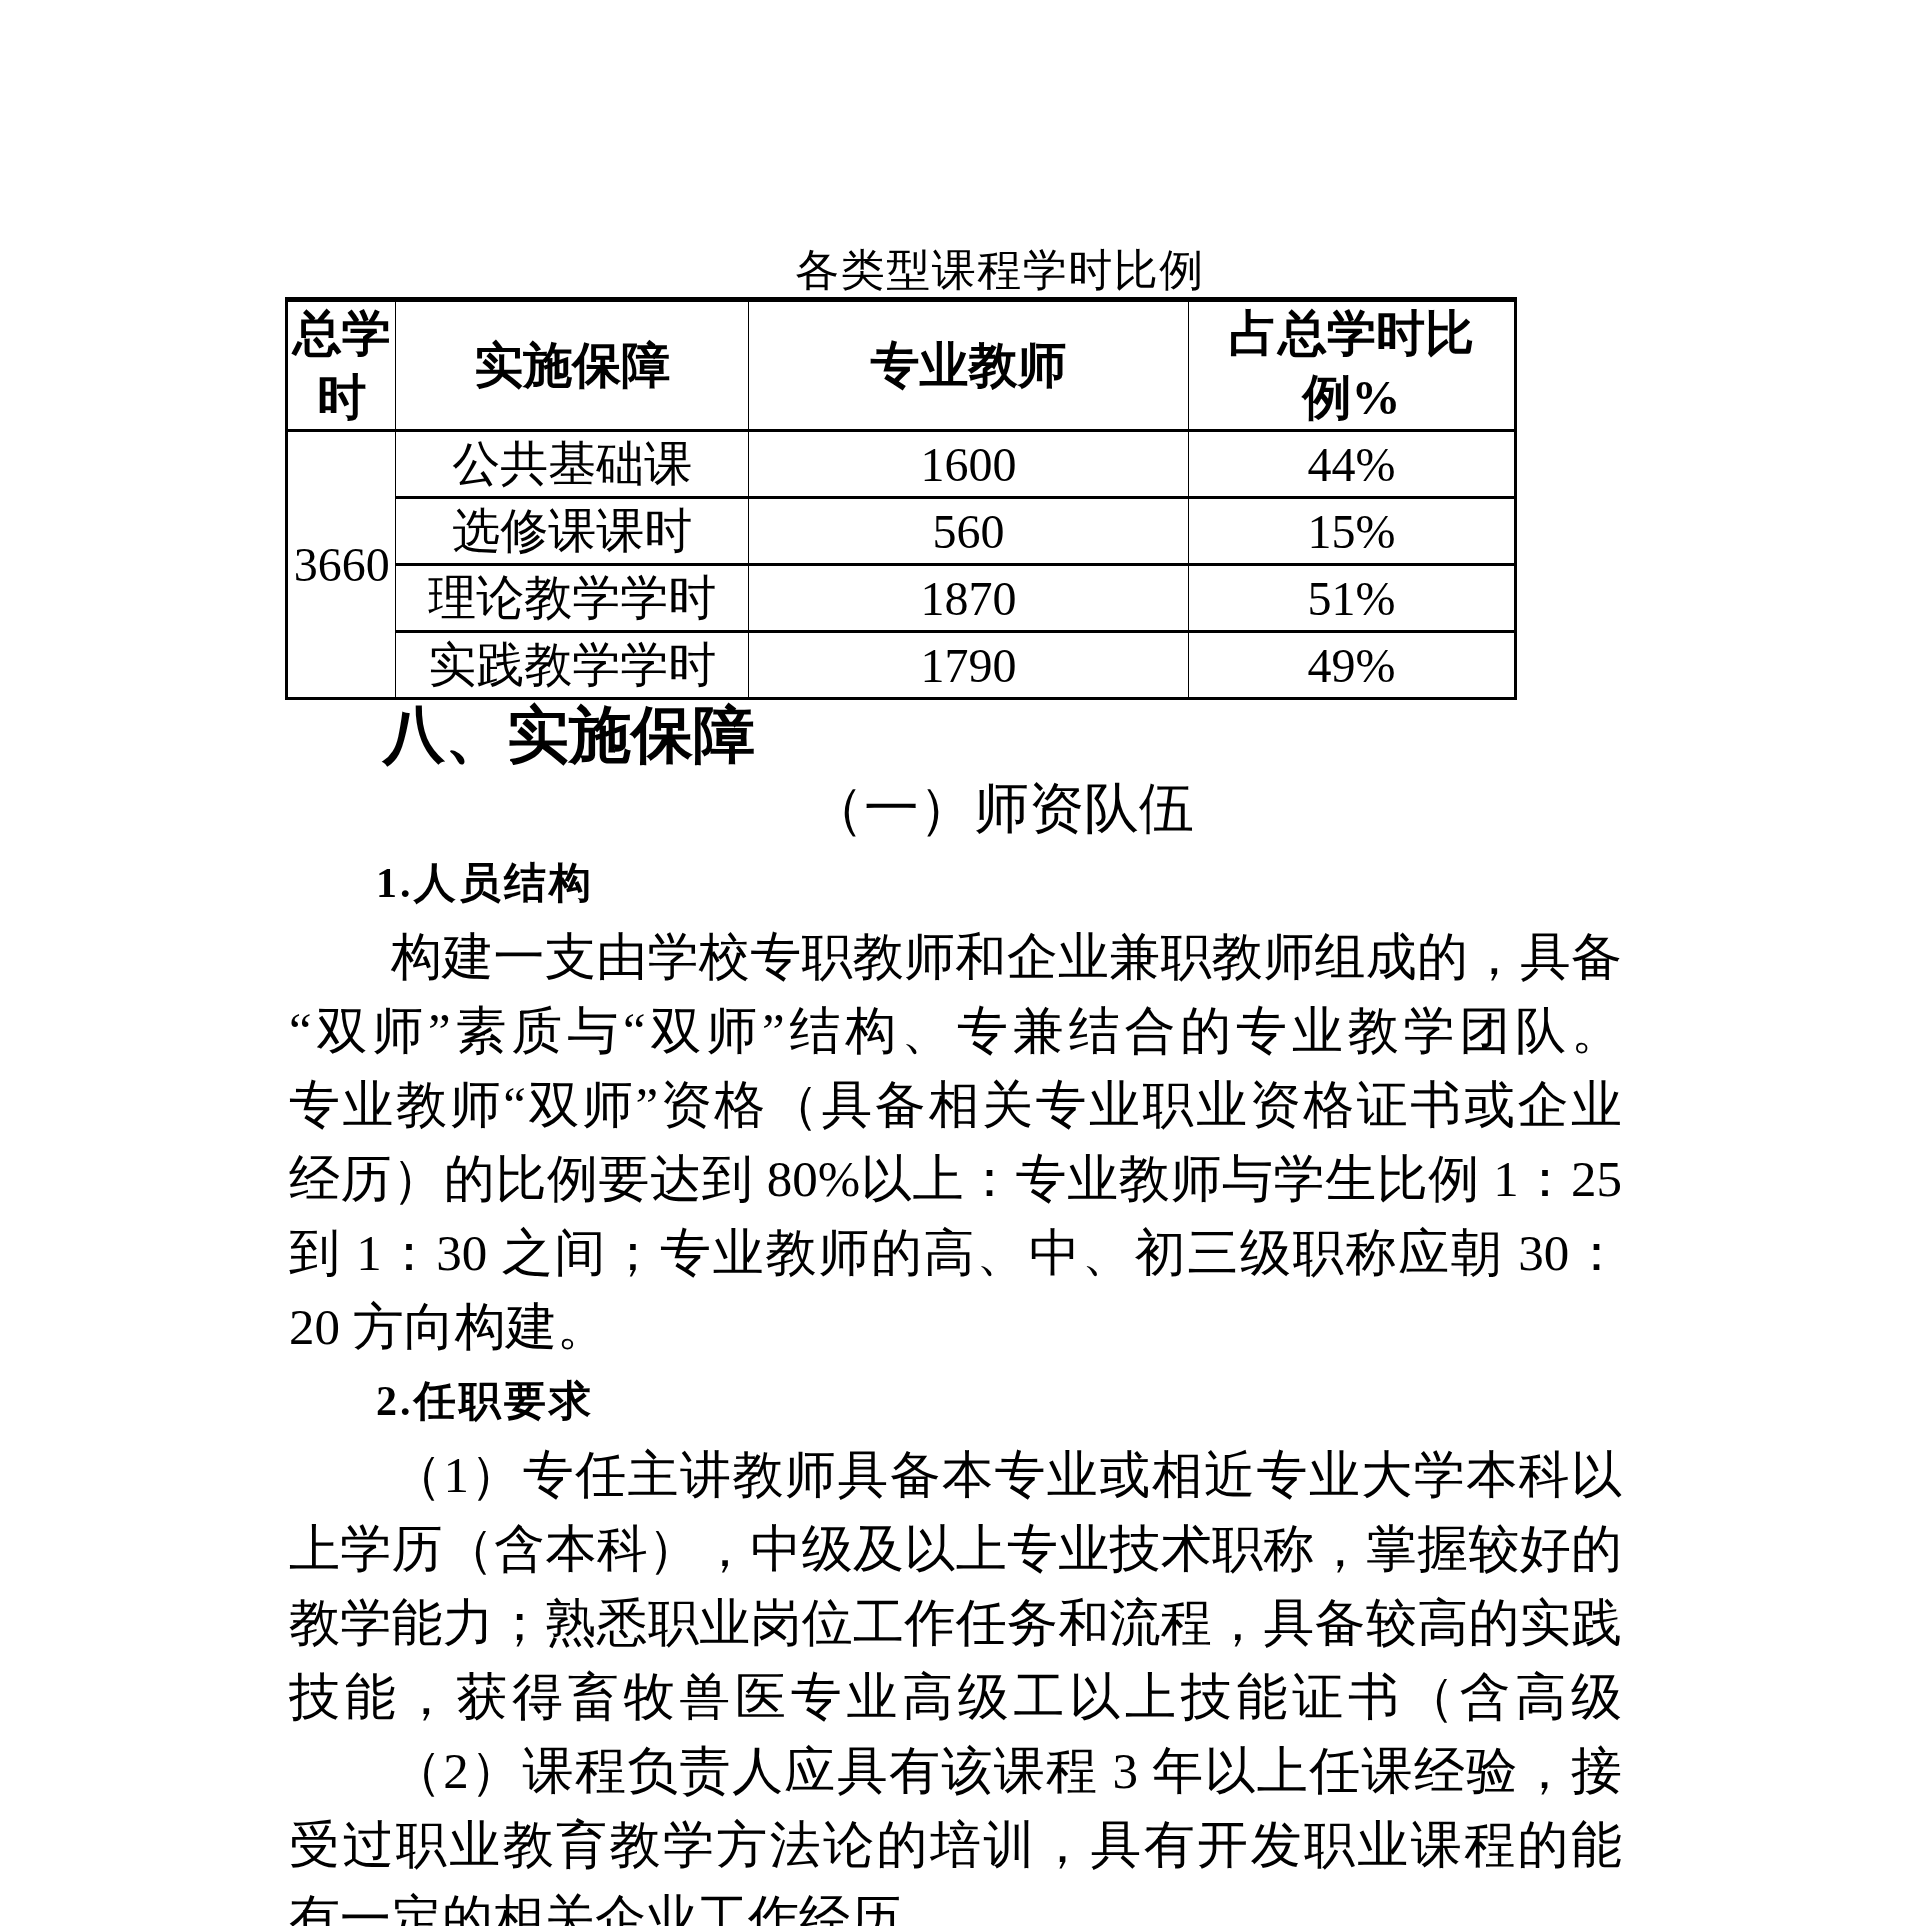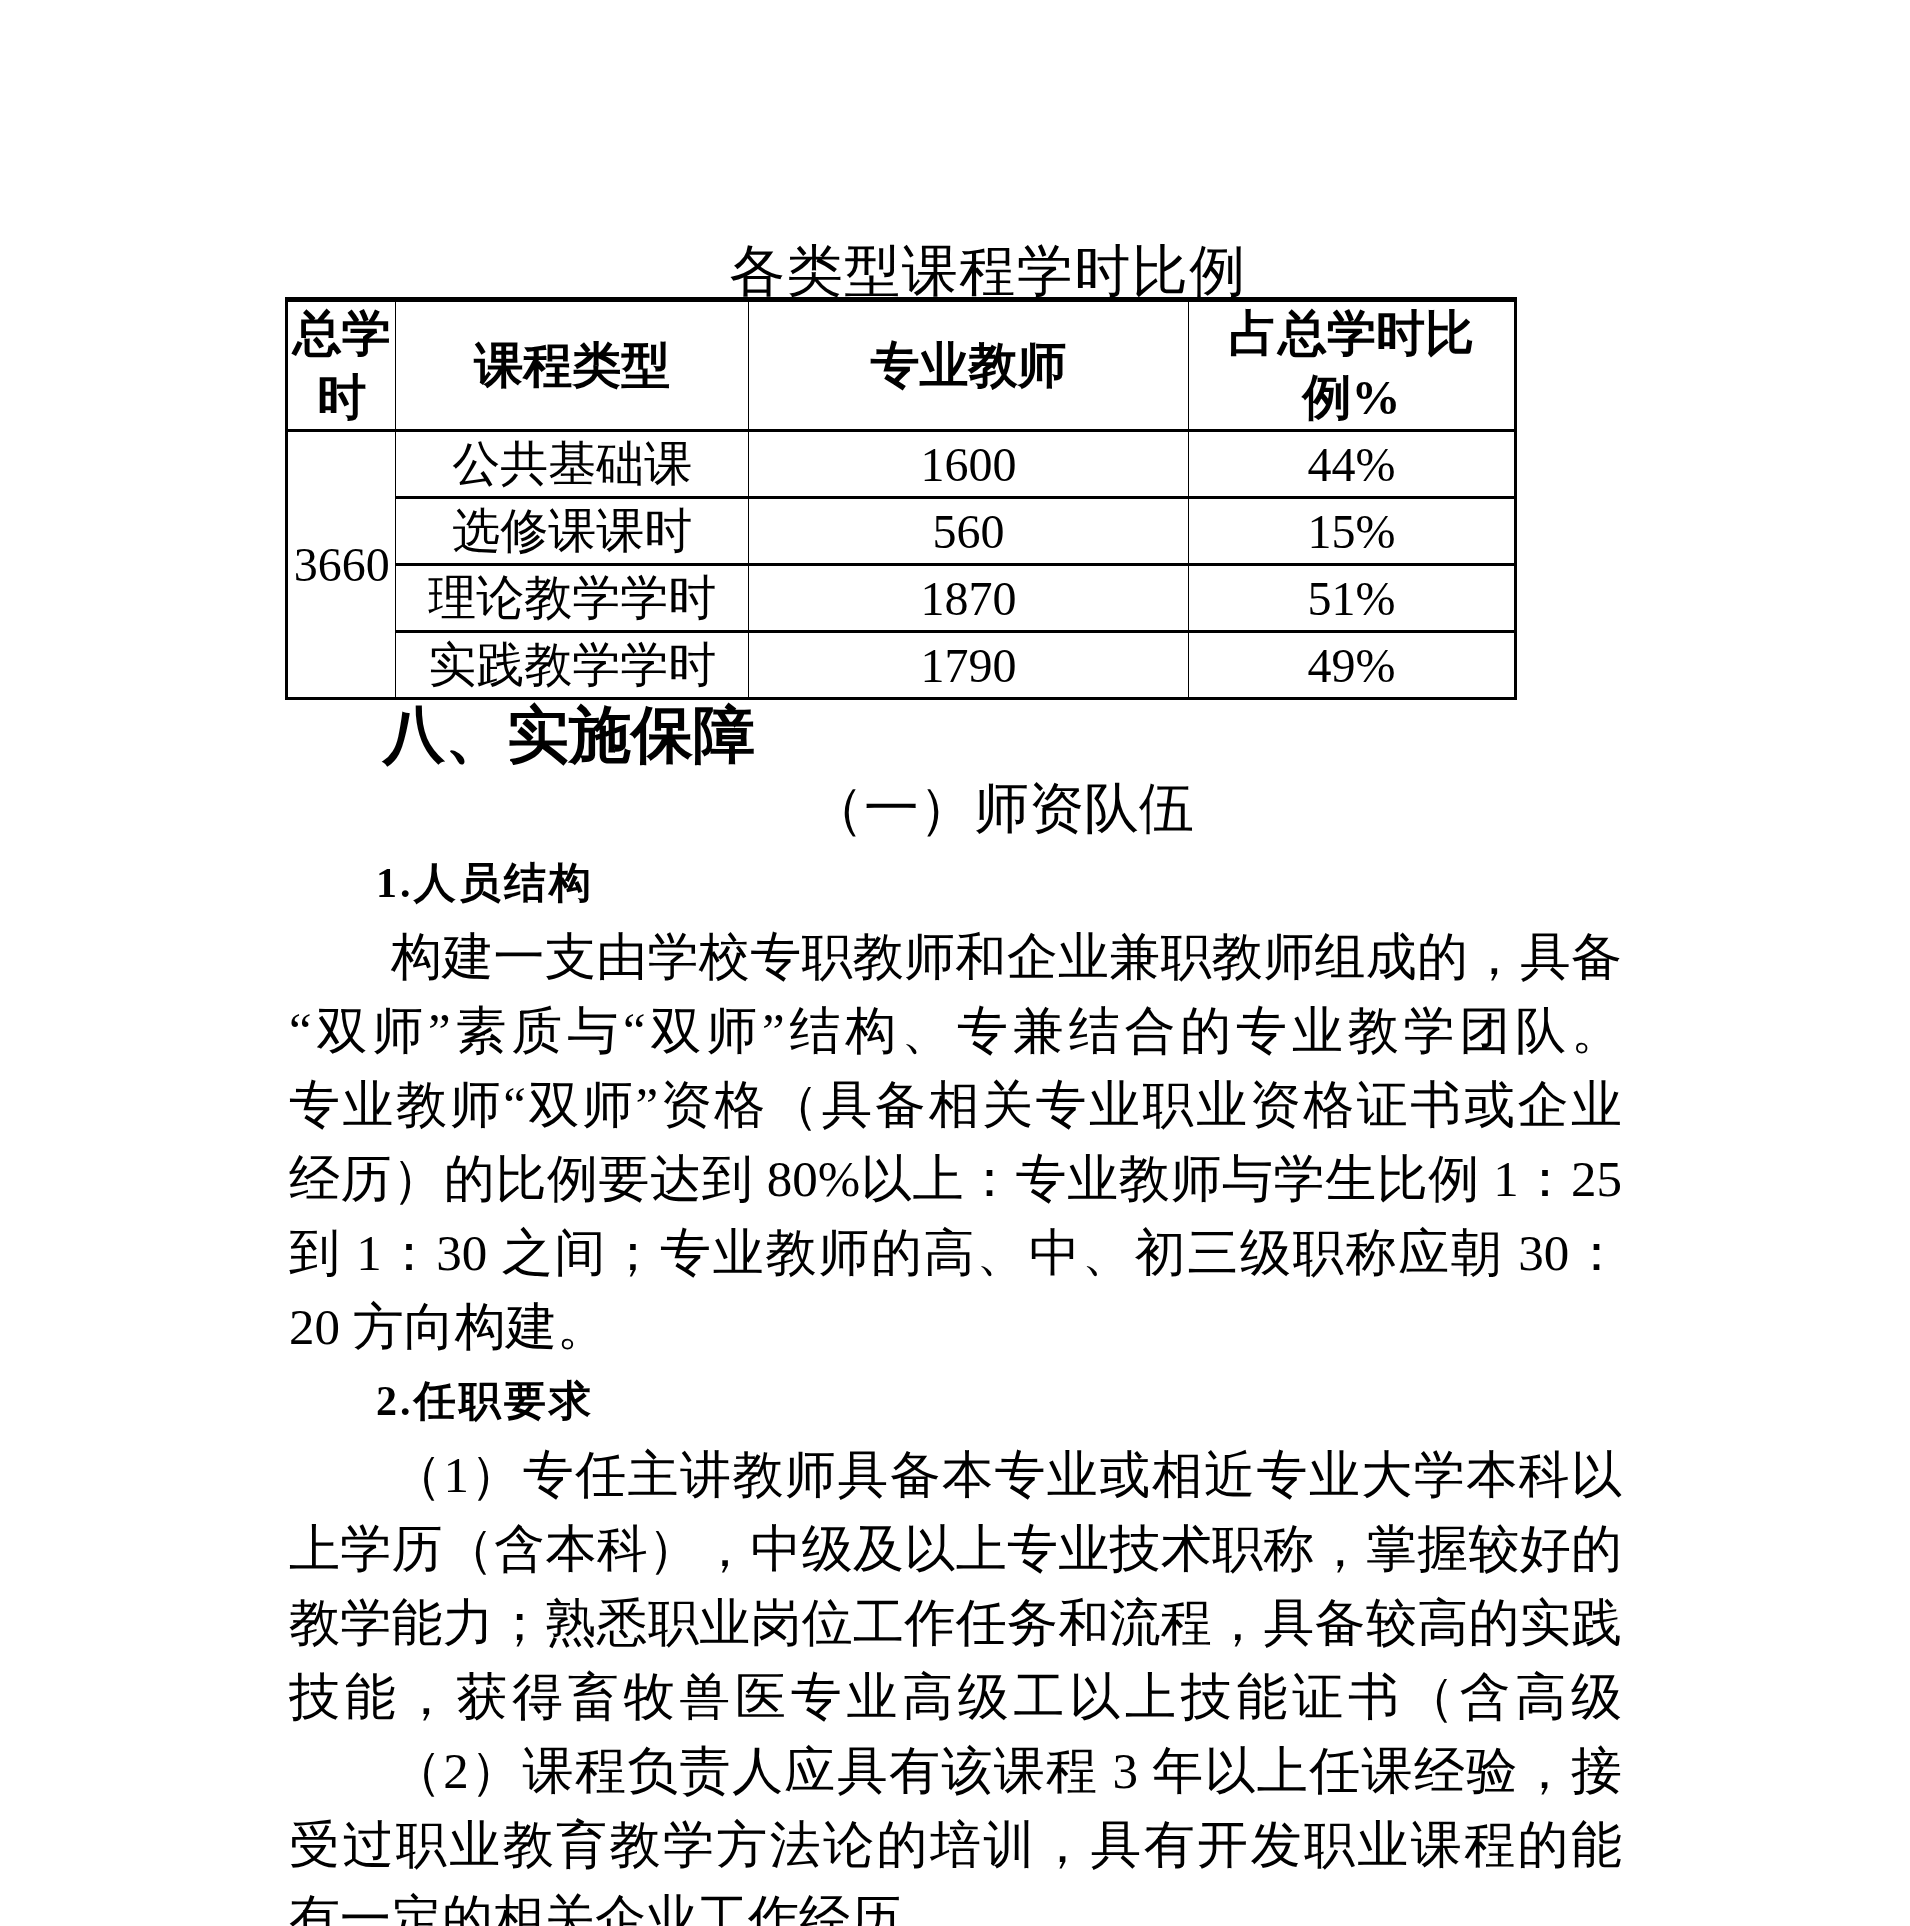--- a/index.html
+++ b/index.html
@@ -13,26 +13,26 @@
     height: 2702px;
     background: #ffffff;
     color: #000000;
     font-family: "Liberation Serif", "DejaVu Serif", serif;
     overflow: hidden;
   }
 
   
   .caption {
     position: absolute;
-    left: 308px;
+    left: 320px;
     top: 242px;
     width: 1360px;
     height: 58px;
     line-height: 58px;
-    font-size: 56px;
+    font-size: 44px;
     text-align: center;
     letter-spacing: 1.5px;
   }
 
   
   .tbl-wrap {
     position: absolute;
     left: 285px;
     top: 297px;
     width: 1232px;
@@ -121,21 +121,21 @@
     <table class="course">
       <colgroup>
         <col class="c1">
           <col class="c2">
           <col class="c3">
           <col class="c4">
       </colgroup>
       <thead>
         <tr>
           <th>总学时</th>
-          <th>课程类型</th>
+          <th>实施保障</th>
           <th>专业教师</th>
           <th>占总学时比例%</th>
         </tr>
       </thead>
       <tbody>
         <tr>
           <td rowspan="4" class="total-cell">3660</td>
           <td>公共基础课</td>
           <td>1600</td>
           <td>44%</td>

